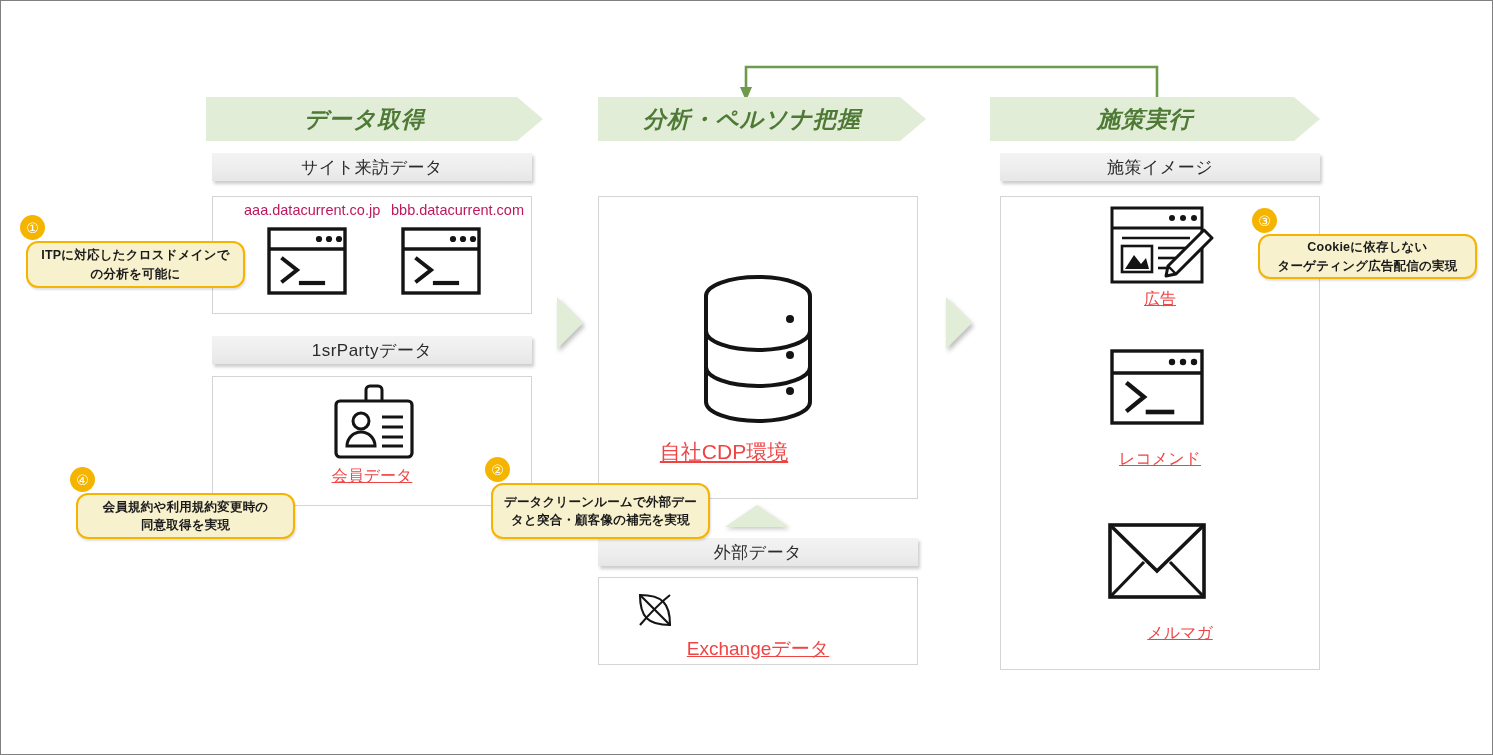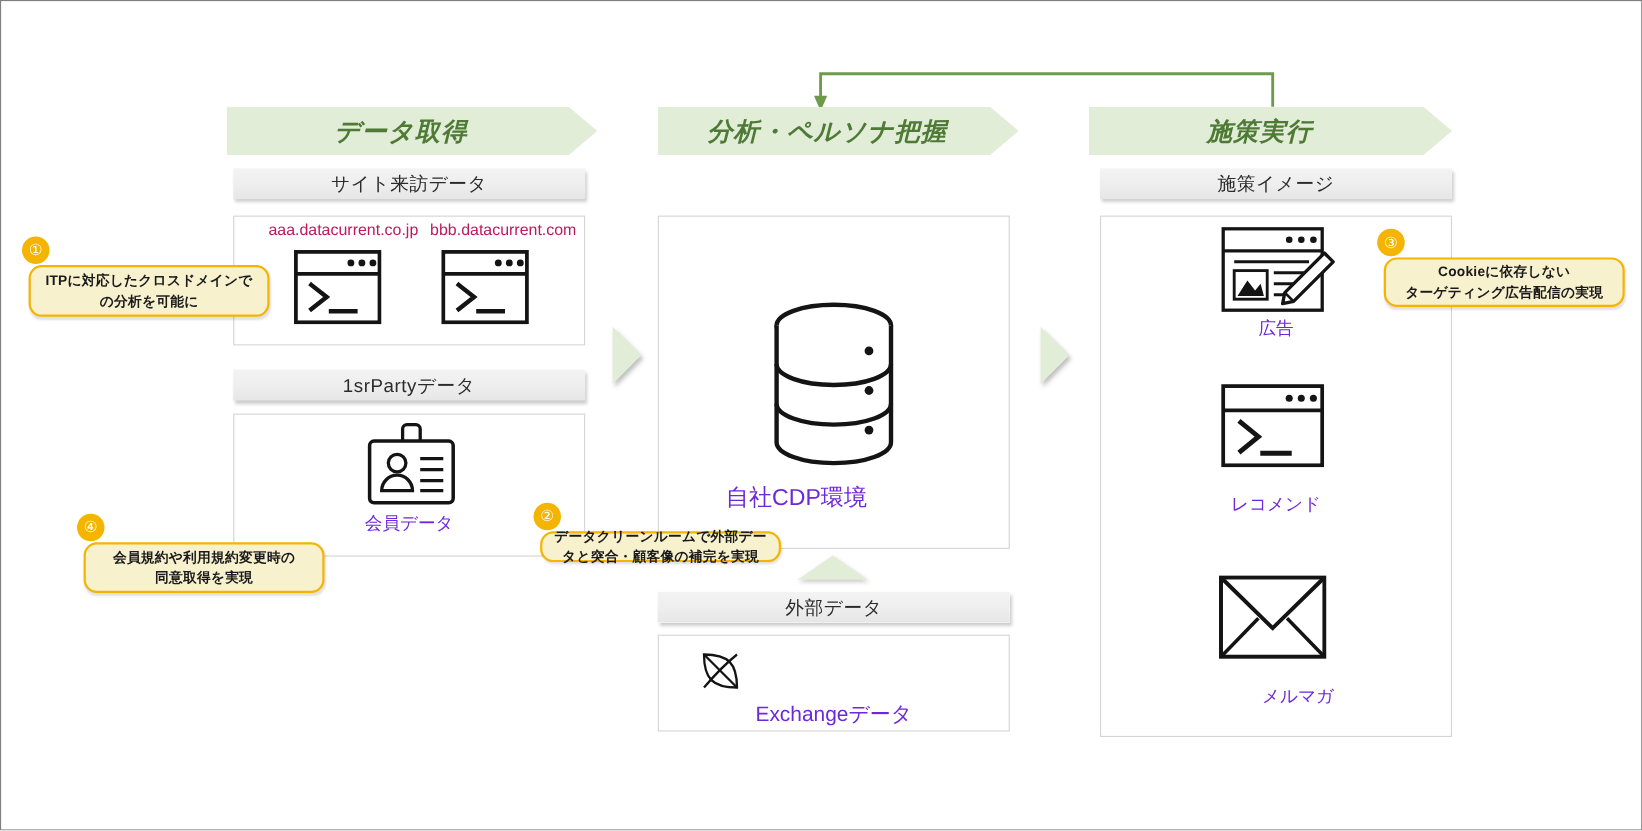--- a/index.html
+++ b/index.html
@@ -61,23 +61,24 @@
     position: absolute;
     background: #ffffff;
     border: 1px solid #d4d4d4;
     box-sizing: border-box;
   }
 
   
   .cap {
     position: absolute;
     font-size: 16px;
-    color: #6d28d9;
+    color: #ef4444;
     text-align: center;
     white-space: nowrap;
+    text-decoration: underline;
   }
   .domain-label {
     position: absolute;
     font-size: 14.5px;
     color: #be185d;
     white-space: nowrap;
   }
 
   
   .callout {
@@ -296,21 +297,21 @@
 
   <div class="callout-num" style="left:19px; top:214px;">①</div>
   <div class="callout" style="left:25px; top:240px; width:219px; height:47px;">
     <div class="ctext">
       <span>ITPに対応したクロスドメインで</span><br>
       <span>の分析を可能に</span>
     </div>
   </div>
 
   <div class="callout-num" style="left:484px; top:456px;">②</div>
-  <div class="callout" style="left:490px; top:482px; width:219px; height:28px;">
+  <div class="callout" style="left:490px; top:482px; width:219px; height:56px;">
     <div class="ctext">
       <span>データクリーンルームで外部デー</span><br>
       <span>タと突合・顧客像の補完を実現</span>
     </div>
   </div>
 
   <div class="callout-num" style="left:1251px; top:207px;">③</div>
   <div class="callout" style="left:1257px; top:233px; width:219px; height:45px;">
     <div class="ctext">
       <span>Cookieに依存しない</span><br>

